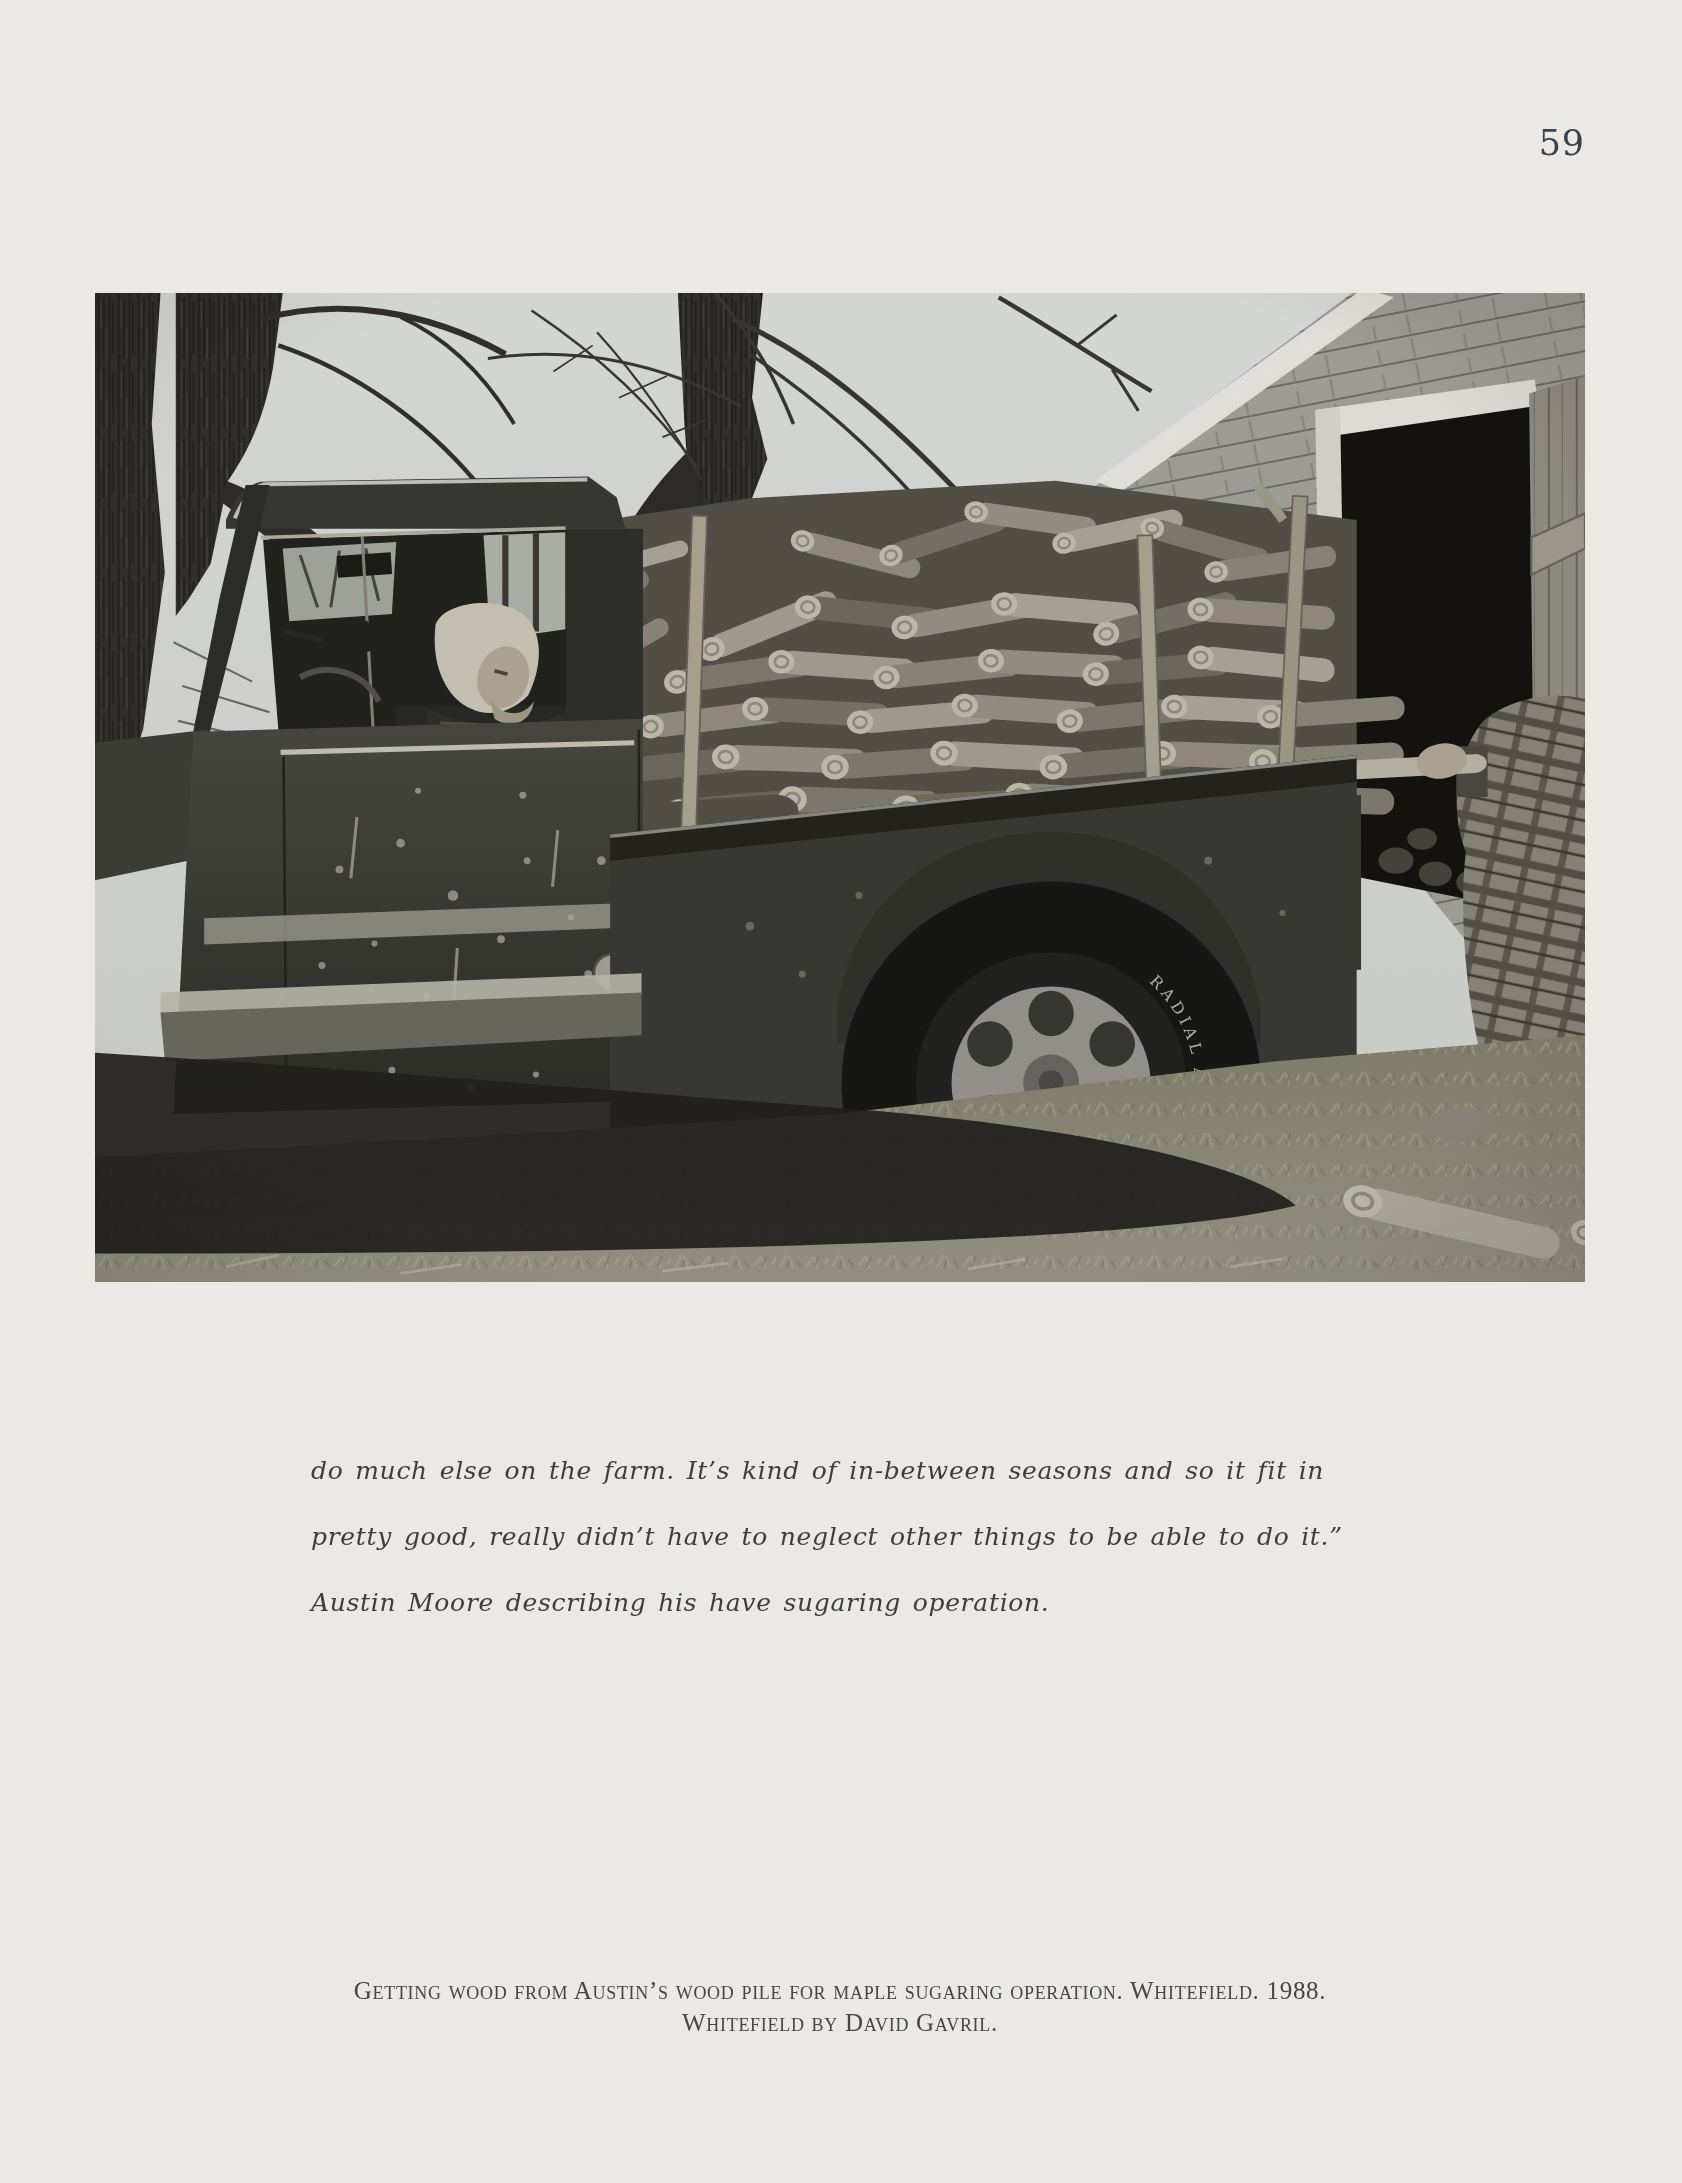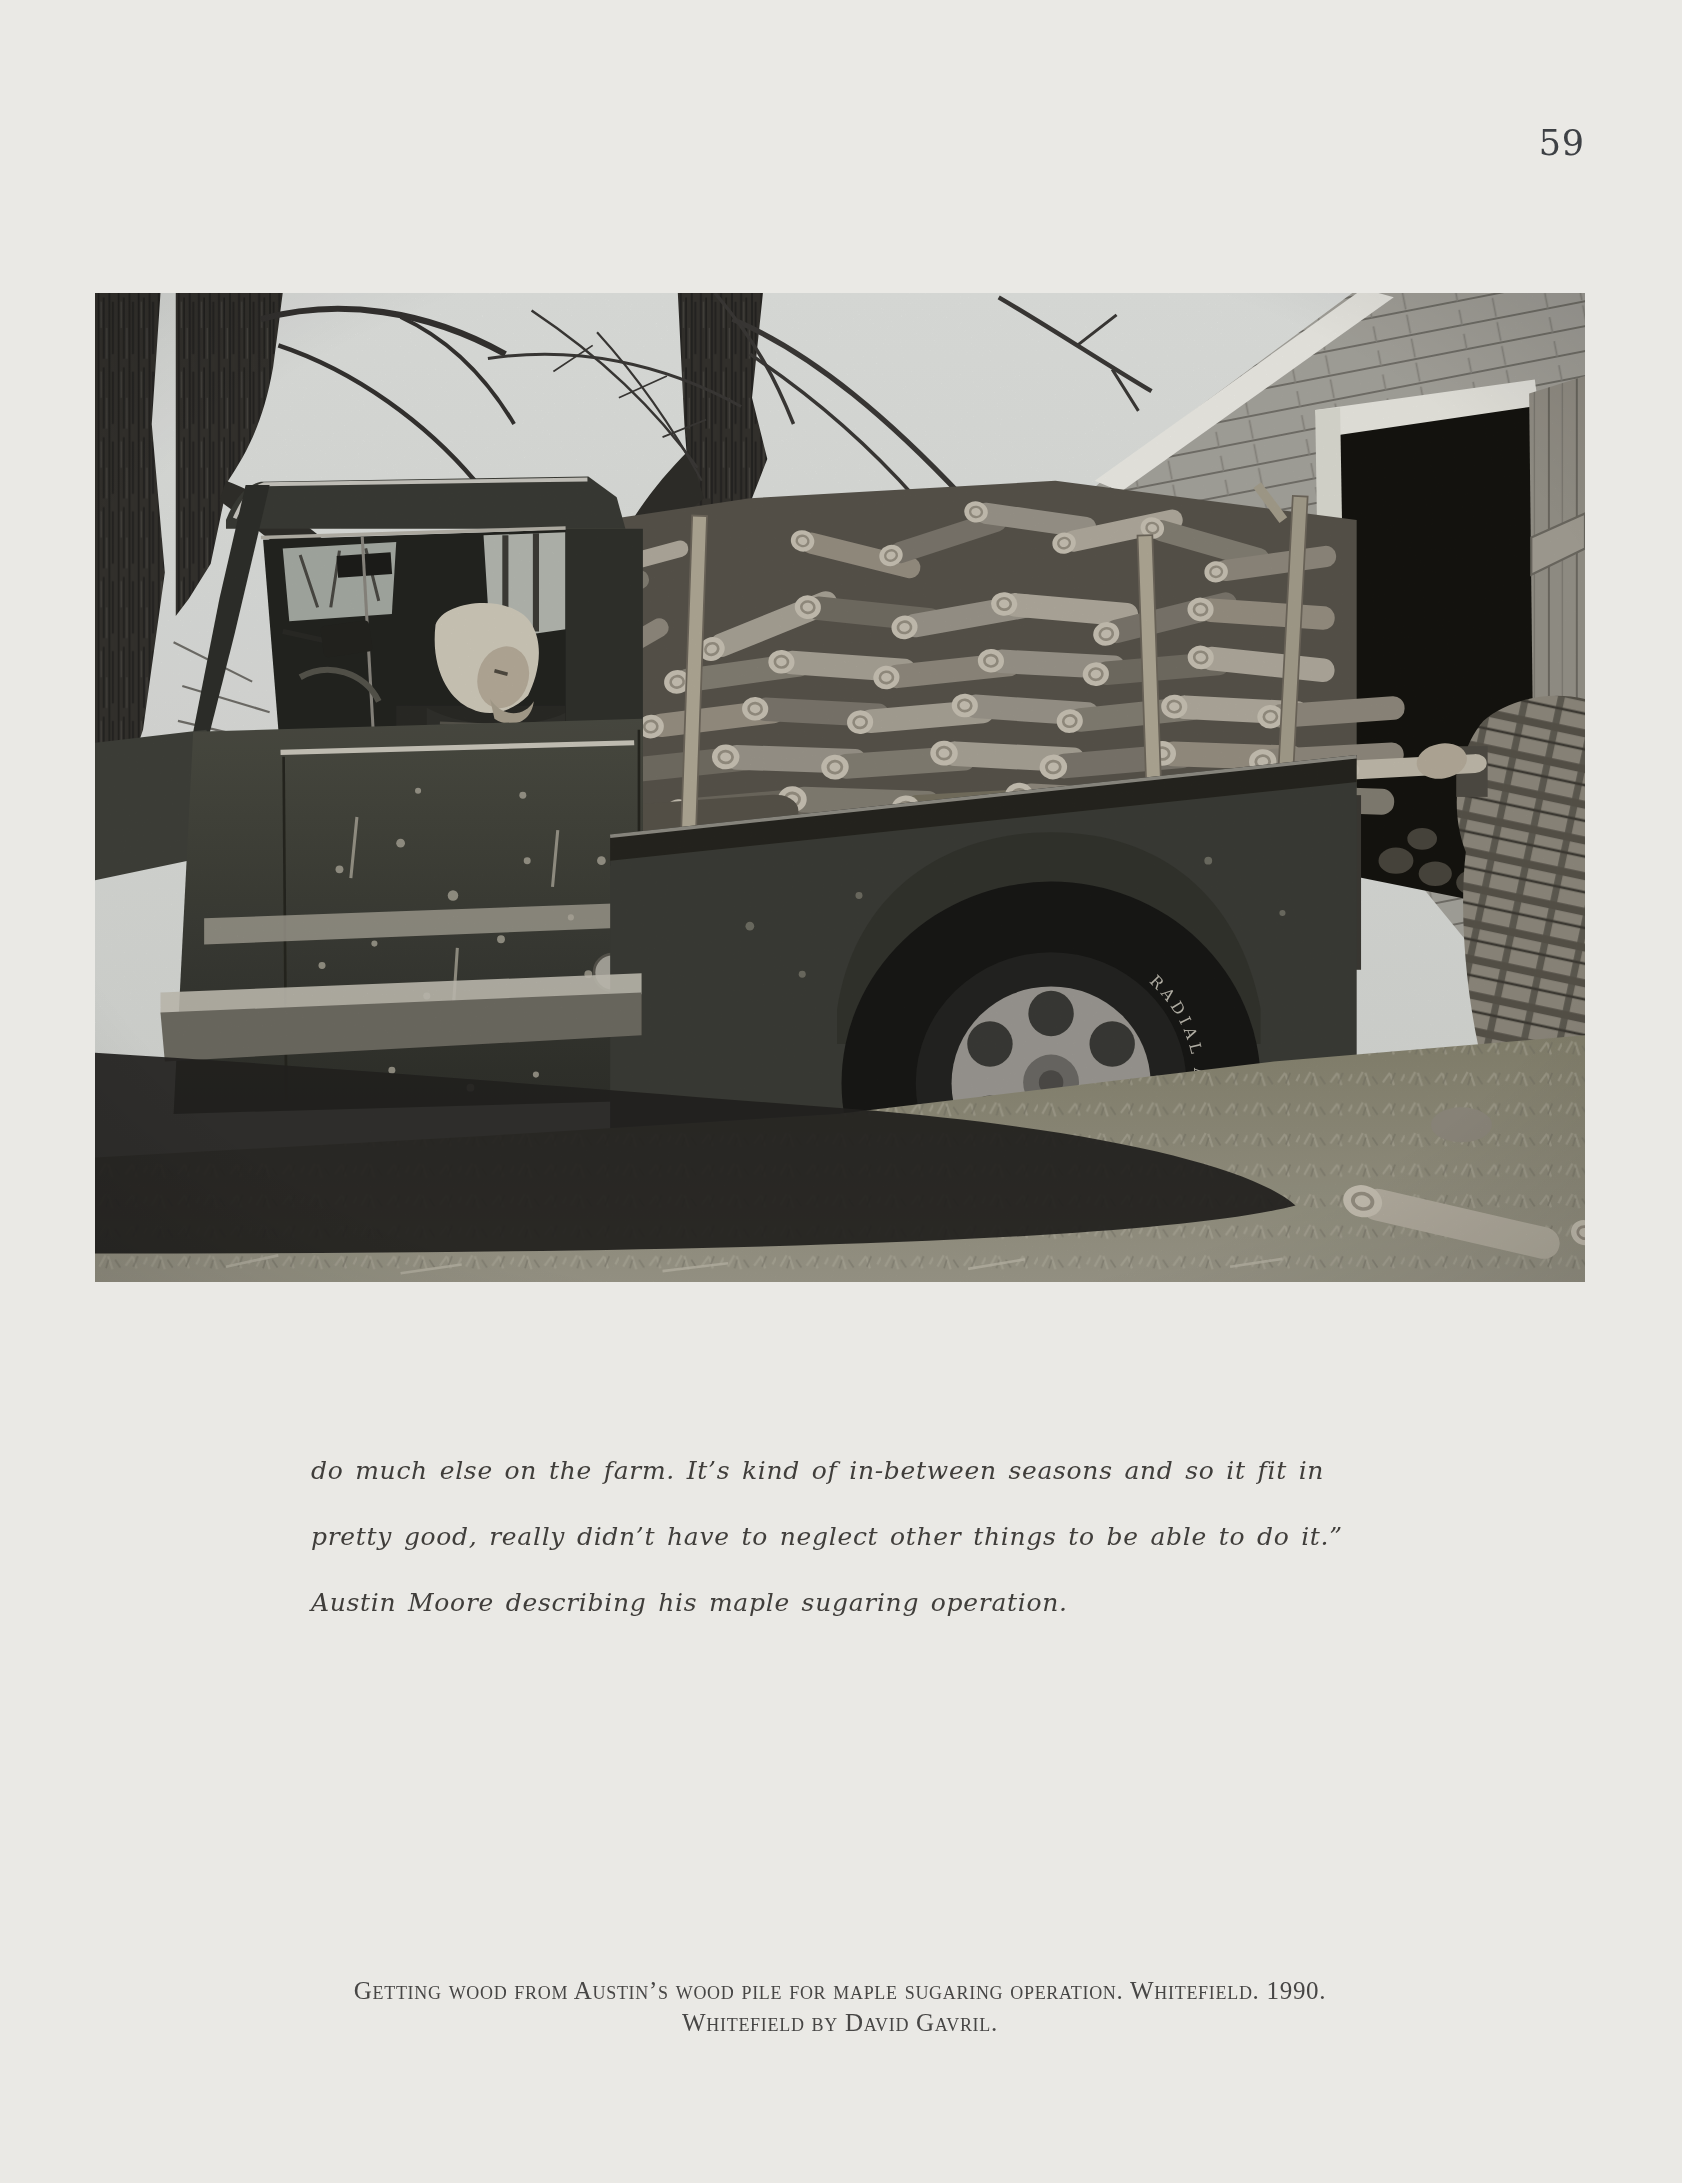--- a/index.html
+++ b/index.html
@@ -350,20 +350,20 @@
   </g>
 
   <rect x="0" y="0" width="3413" height="2265" fill="url(#vig)"></rect>
   <rect x="0" y="0" width="3413" height="2265" filter="url(#grain)" opacity="0.05"></rect>
 </svg>
 </div>
 
 <div class="quote">
   <div class="qline">do much else on the farm. It’s kind of in-between seasons and so it fit in</div>
   <div class="qline">pretty good, really didn’t have to neglect other things to be able to do it.”</div>
-  <div class="qline">Austin Moore describing his maple sugaring operation.</div>
+  <div class="qline">Austin Moore describing his have sugaring operation.</div>
 </div>
 
 <div class="caption">
-  <div>Getting wood from Austin’s wood pile for maple sugaring operation. Whitefield. 1990.</div>
+  <div>Getting wood from Austin’s wood pile for maple sugaring operation. Whitefield. 1988.</div>
   <div>Whitefield by David Gavril.</div>
 </div>
 
 
 </body></html>

